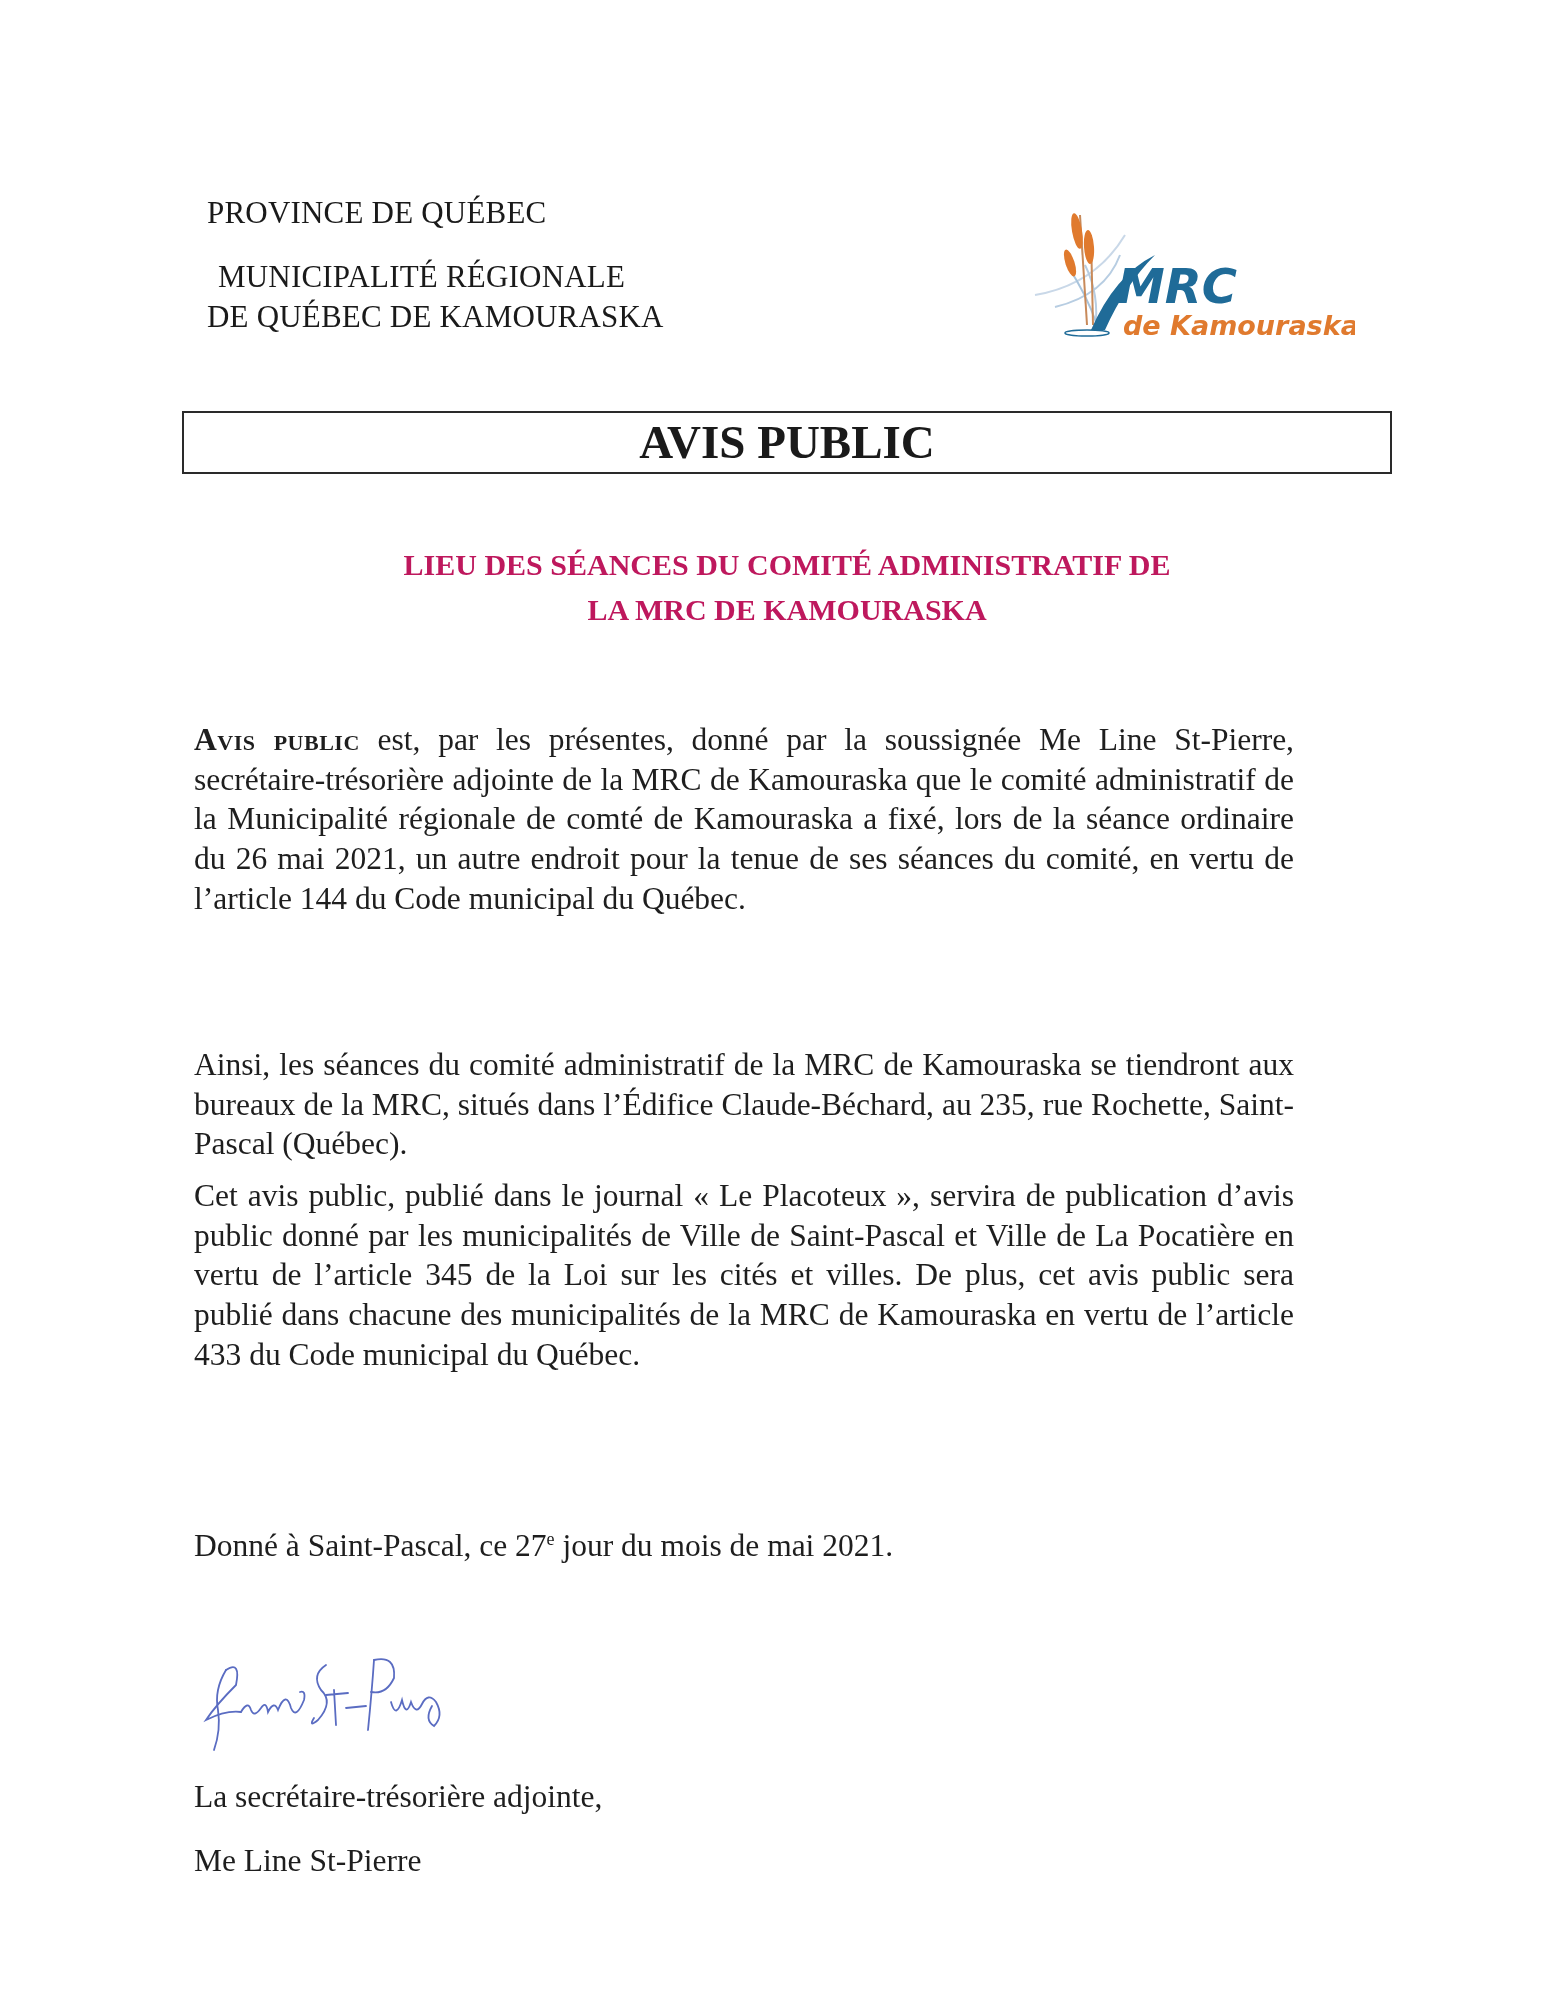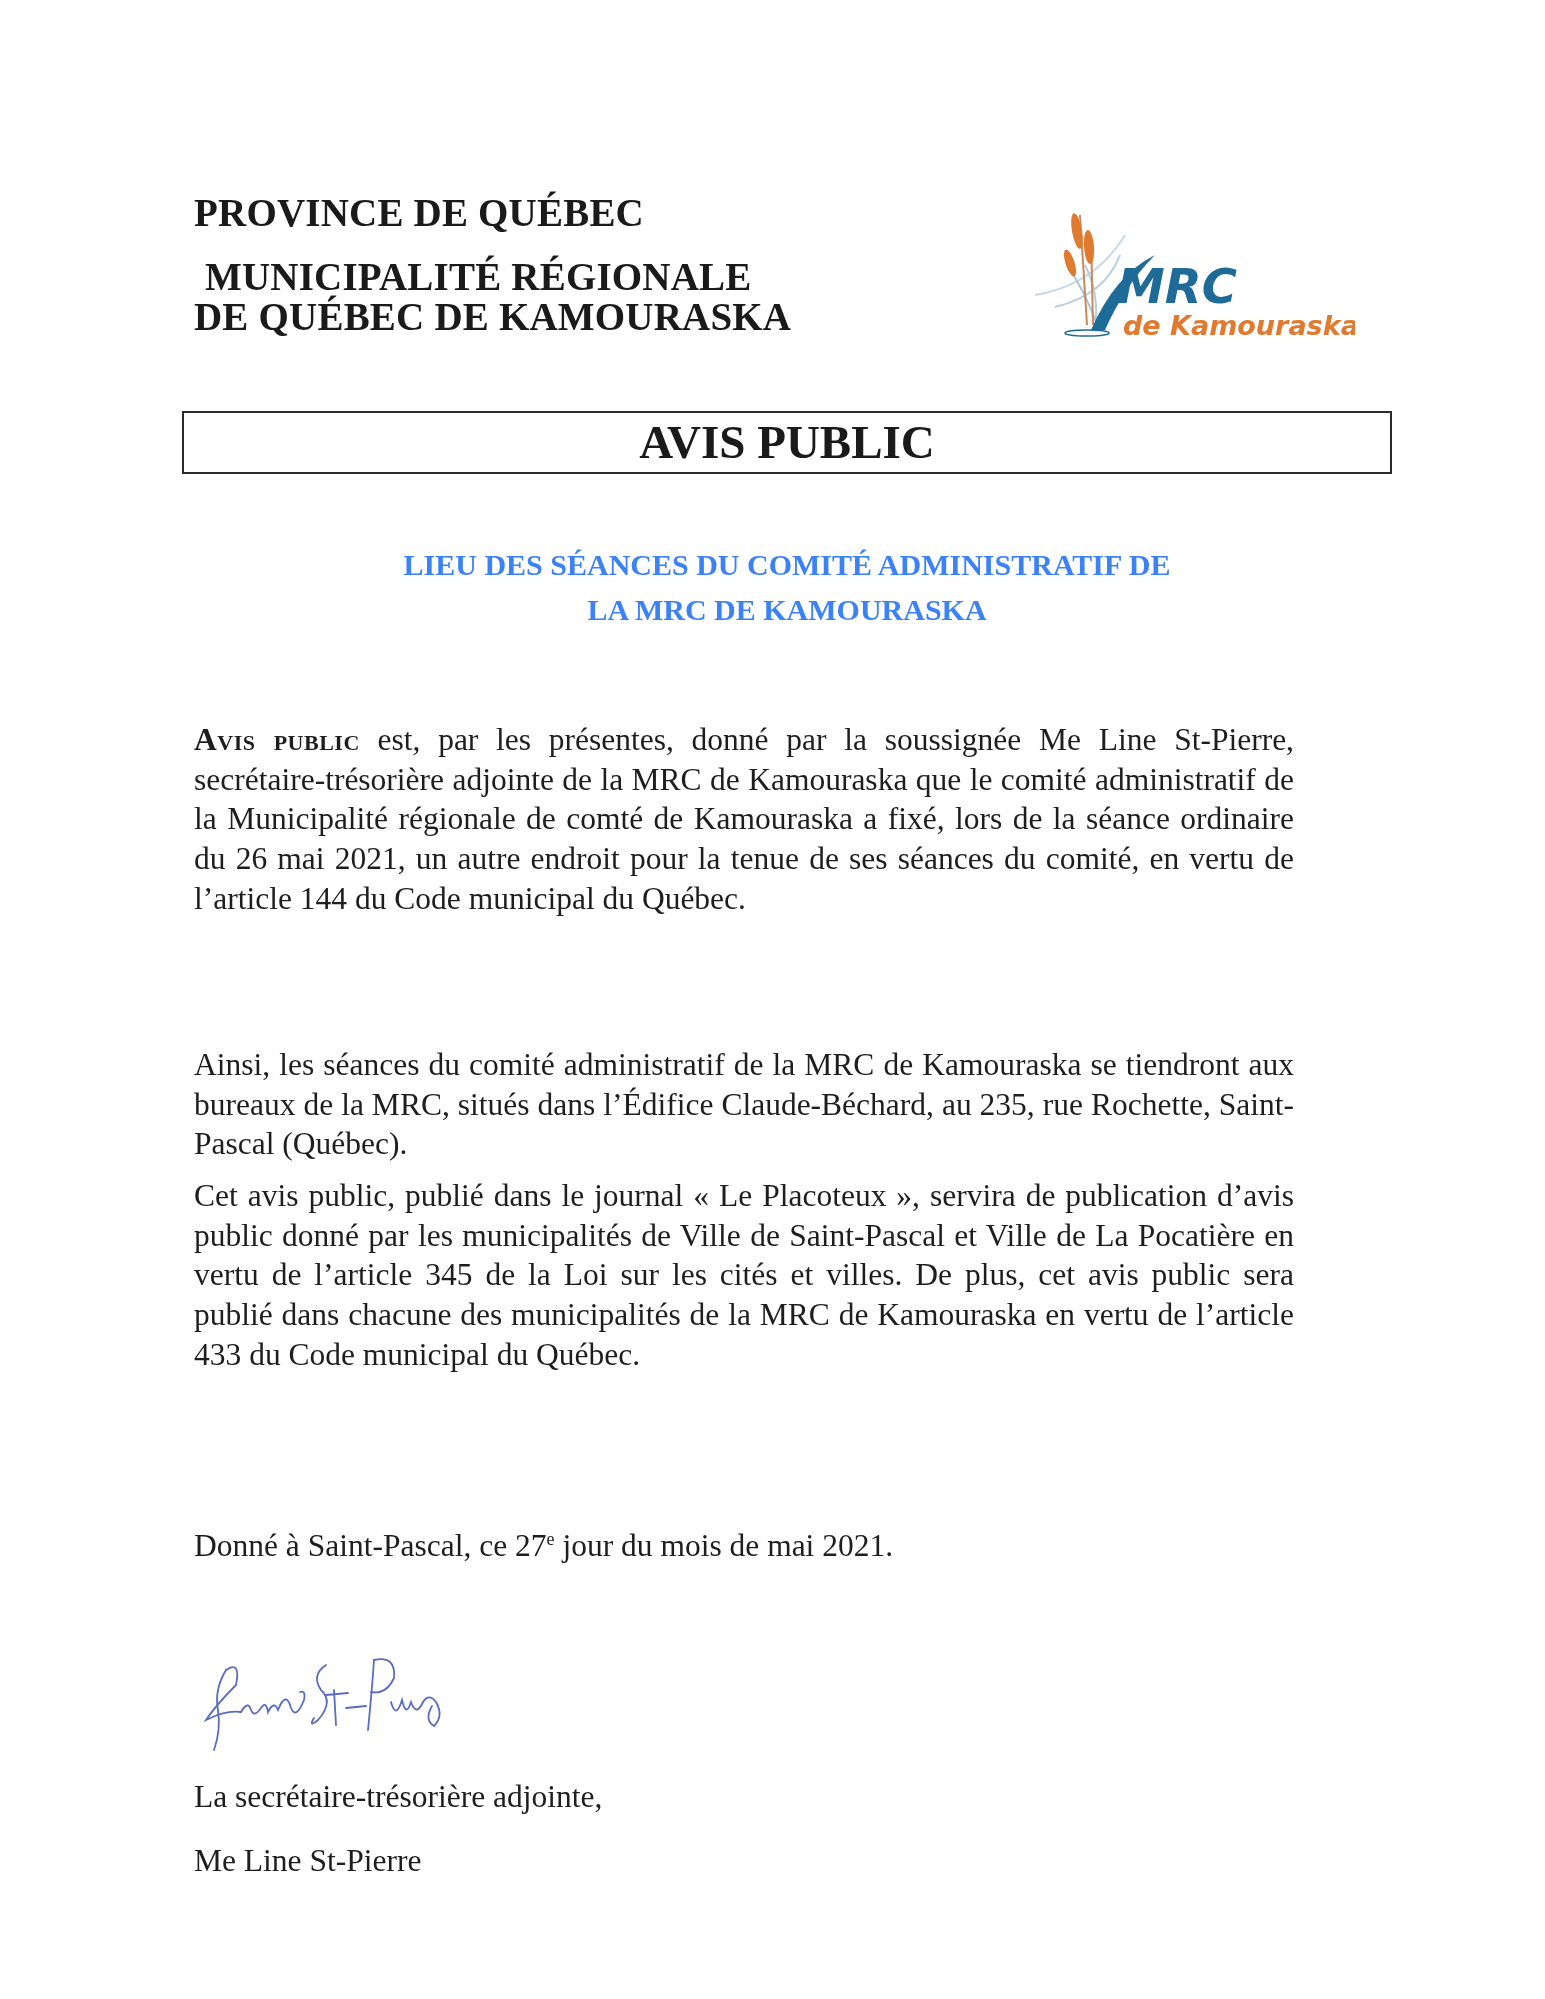--- a/index.html
+++ b/index.html
@@ -1,26 +1,26 @@
 <!DOCTYPE html>
 <html><head>
 <meta charset="utf-8">
 <style>
   html, body { margin:0; padding:0; background:#ffffff; }
   body { width:1545px; height:1999px; position:relative; overflow:hidden;
          font-family:"Liberation Serif", "DejaVu Serif", serif; color:#1e1e1e; }
   .abs { position:absolute; }
-  .hdr { left:194px; font-weight:bold; font-size:39px; line-height:40px; letter-spacing:0.2px; color:#1a1a1a; white-space:nowrap; }
+  .hdr { left:207px; font-weight:normal; font-size:31px; line-height:40px; letter-spacing:0.2px; color:#1a1a1a; white-space:nowrap; }
   #hdr1 { top:193px; }
   #hdr2 { top:257px;margin-left:11px; }
   #hdr3 { top:297px; }
   #logo { left:1025px; top:195px; width:330px; height:150px; }
   #title-box { left:182px; top:411px; width:1210px; height:63px; border:2px solid #2a2a2a; box-sizing:border-box; }
   #title { left:182px; top:411px; width:1210px; height:63px; text-align:center; font-weight:bold; font-size:47px; line-height:63px; color:#1a1a1a; }
-  .sub { left:182px; width:1210px; text-align:center; font-weight:bold; font-size:30px; line-height:40px; color:#3b82f6; white-space:nowrap; }
+  .sub { left:182px; width:1210px; text-align:center; font-weight:bold; font-size:30px; line-height:40px; color:#be185d; white-space:nowrap; }
   #sub1 { top:545px; }
   #sub2 { top:590px; }
   .para { left:194px; width:1100px; font-size:31.5px; line-height:39.7px; text-align:justify; text-align-last:left; }
   #p1 { top:720px; }
   #p2 { top:1008px;margin-top:37px; }
   #p3 { top:1176px; }
   .sc { font-variant:small-caps; font-weight:bold; letter-spacing:0.5px; }
   #given { left:194px; top:1526px; font-size:31.5px; line-height:40px; white-space:nowrap; }
   #given sup { font-size:18px; line-height:0; vertical-align:super; }
   #signature { left:196px; top:1630px; width:260px; height:130px; }

